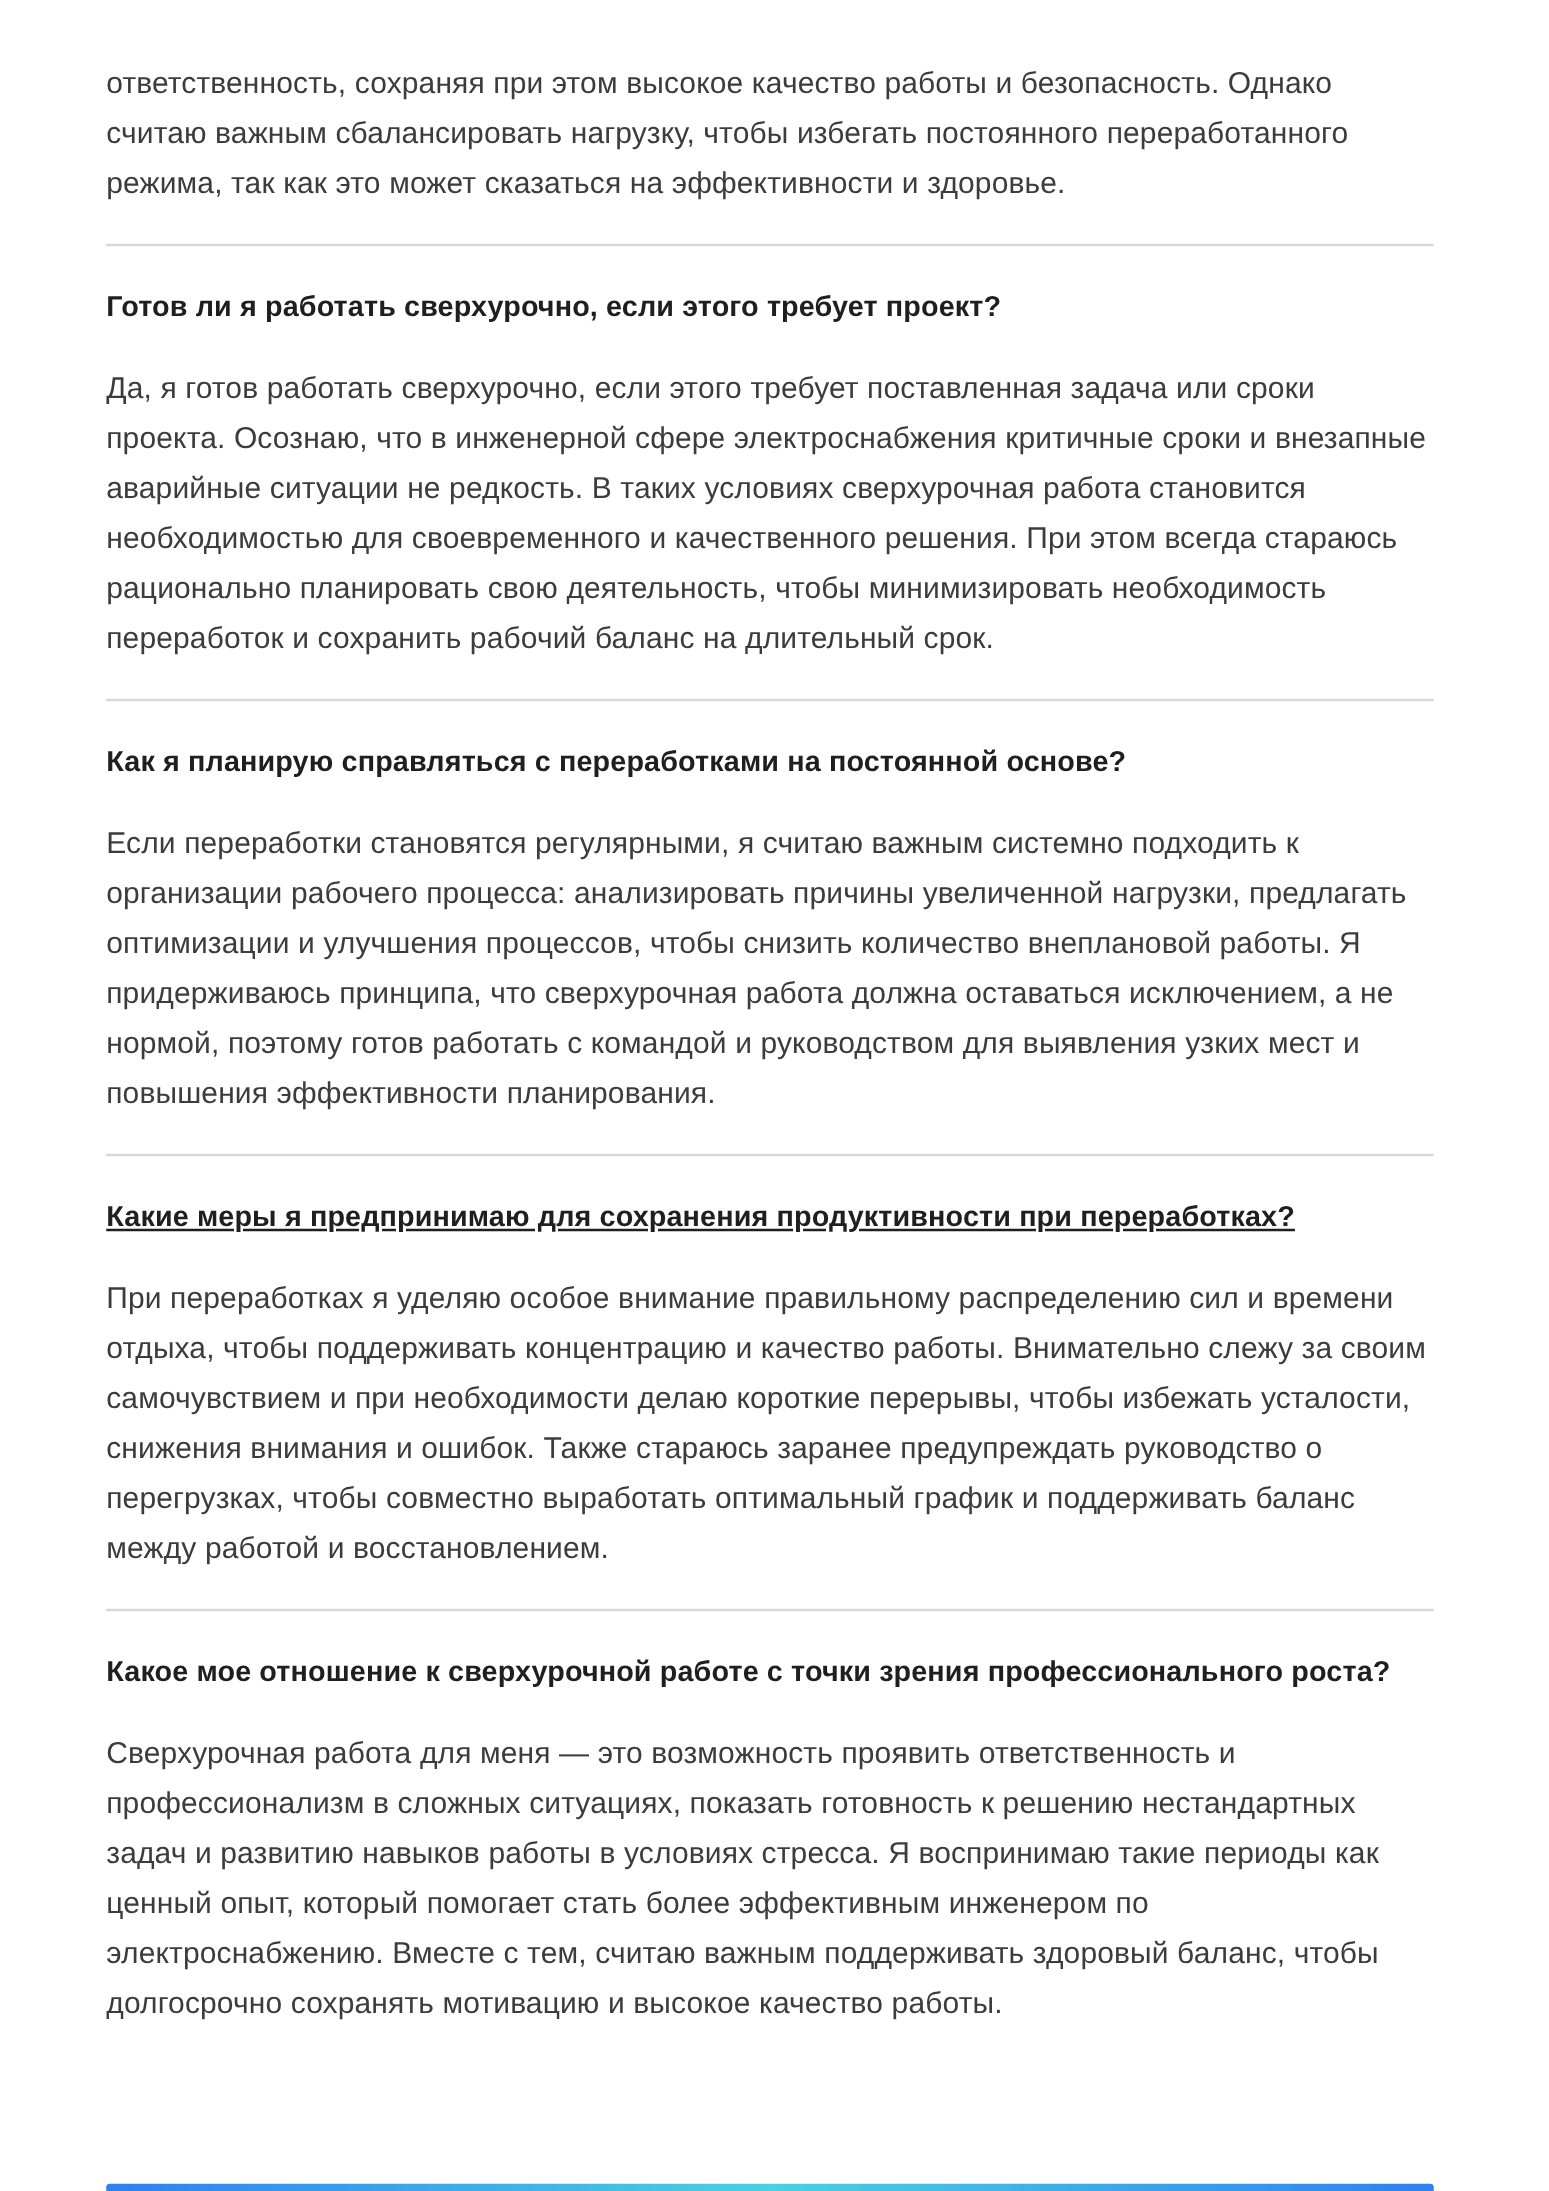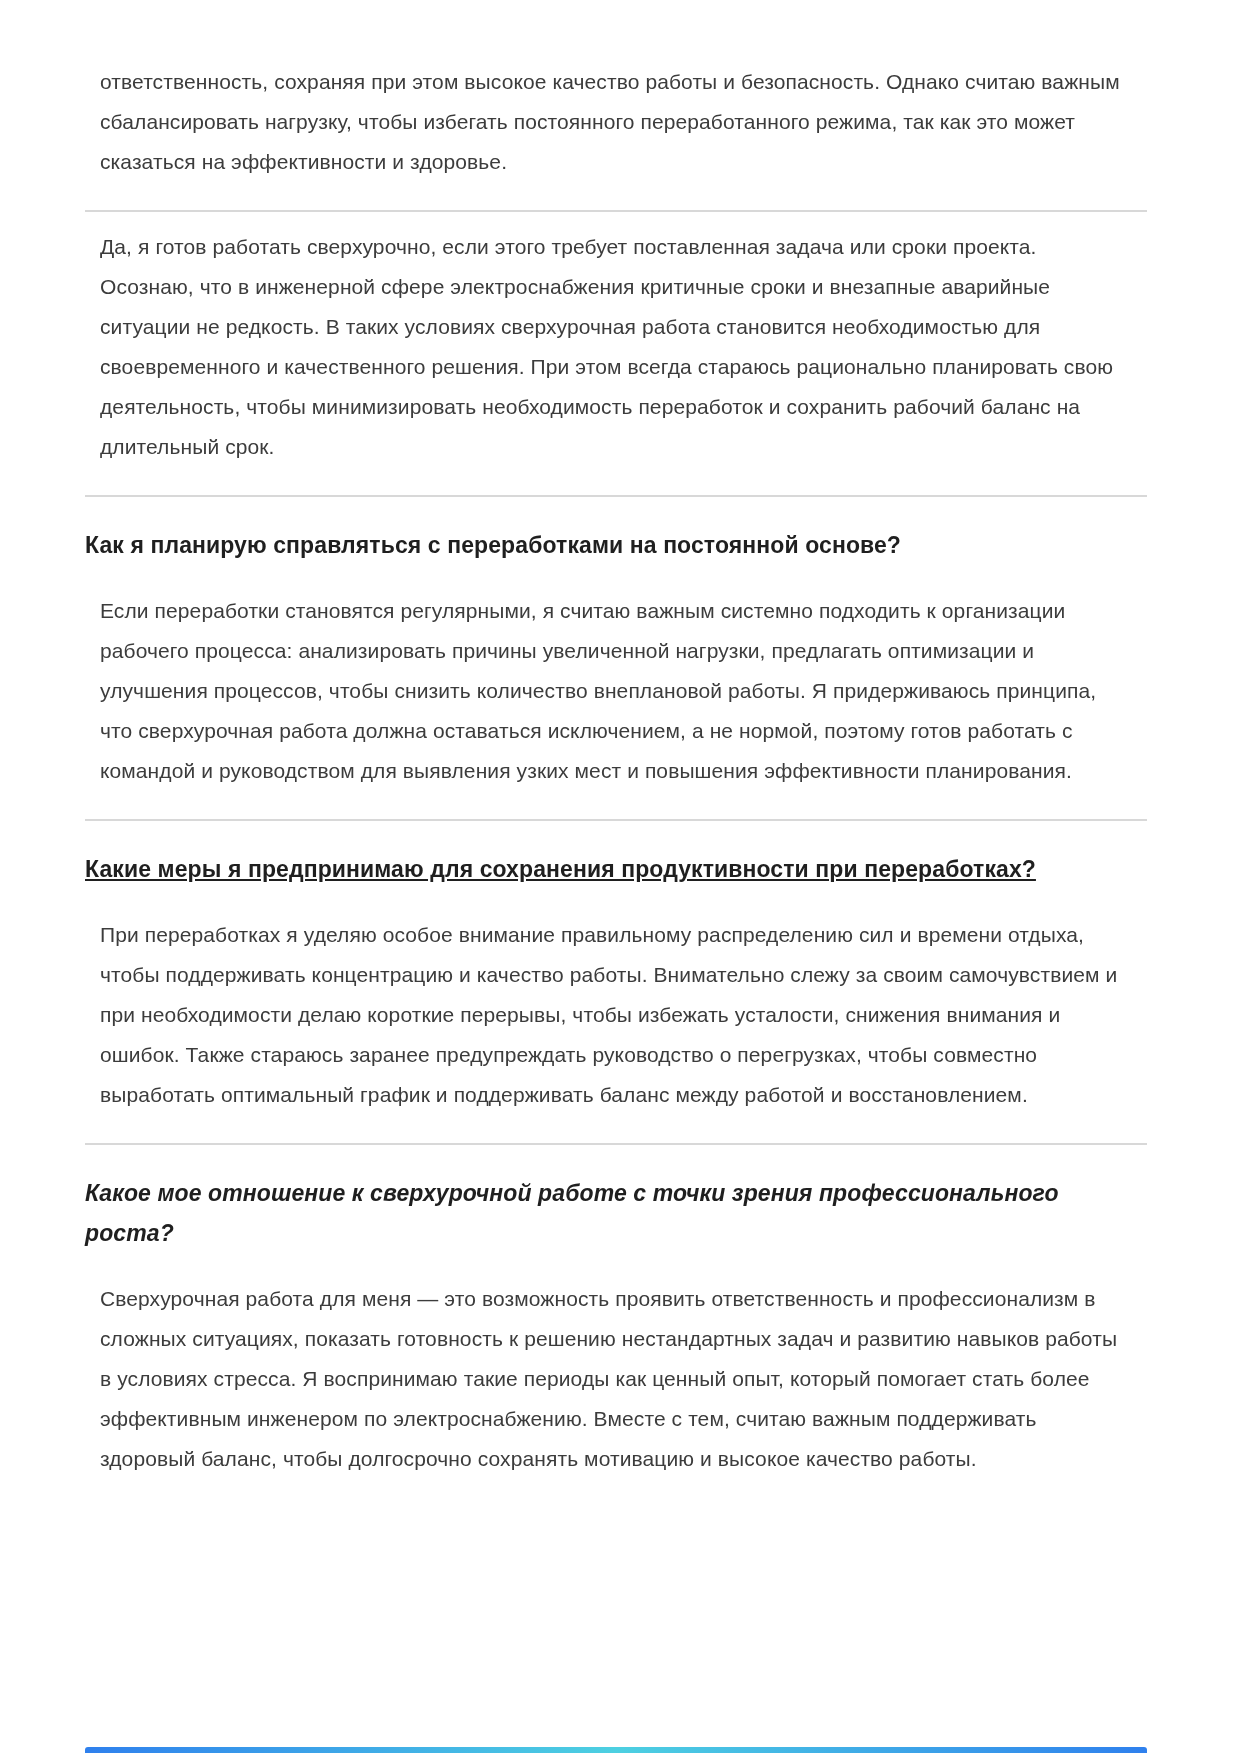--- a/index.html
+++ b/index.html
@@ -16,25 +16,25 @@
   }
   .content {
     position: absolute;
     left: 85px;
     top: 0;
     width: 1062px;
     padding-top: 47px;
     box-sizing: border-box;
   }
   p.answer, p.intro {
-    font-size: 21px;
+    font-size: 24px;
     line-height: 40px;
     font-weight: 400;
     color: #3c3c3c;
-    margin: 15px;
+    margin: 0;
     letter-spacing: 0.1px;
   }
   hr.divider {
     border: 0;
     border-top: 2px solid #d8d8d8;
     height: 0;
     margin: 28px 0 0 0;
     width: 100%;
   }
   h2.question {
@@ -56,36 +56,37 @@
 </style>
 </head>
 <body style="background: rgb(255, 255, 255);">
 
 <main class="content">
 
   <p class="intro" style="color: rgb(60, 60, 60);">ответственность, сохраняя при этом высокое качество работы и безопасность. Однако считаю важным сбалансировать нагрузку, чтобы избегать постоянного переработанного режима, так как это может сказаться на эффективности и здоровье.</p>
 
   <section>
     <hr class="divider" style="border-top-color: rgb(216, 216, 216);">
+    <h2 class="question" style="color: rgb(31, 31, 31);">Готов ли я работать сверхурочно, если этого требует проект?</h2>
     <p class="answer" style="color: rgb(60, 60, 60);">Да, я готов работать сверхурочно, если этого требует поставленная задача или сроки проекта. Осознаю, что в инженерной сфере электроснабжения критичные сроки и внезапные аварийные ситуации не редкость. В таких условиях сверхурочная работа становится необходимостью для своевременного и качественного решения. При этом всегда стараюсь рационально планировать свою деятельность, чтобы минимизировать необходимость переработок и сохранить рабочий баланс на длительный срок.</p>
   </section>
 
   <section>
     <hr class="divider" style="border-top-color: rgb(216, 216, 216);">
     <h2 class="question" style="color: rgb(31, 31, 31);">Как я планирую справляться с переработками на постоянной основе?</h2>
     <p class="answer" style="color: rgb(60, 60, 60);">Если переработки становятся регулярными, я считаю важным системно подходить к организации рабочего процесса: анализировать причины увеличенной нагрузки, предлагать оптимизации и улучшения процессов, чтобы снизить количество внеплановой работы. Я придерживаюсь принципа, что сверхурочная работа должна оставаться исключением, а не нормой, поэтому готов работать с командой и руководством для выявления узких мест и повышения эффективности планирования.</p>
   </section>
 
   <section>
     <hr class="divider" style="border-top-color: rgb(216, 216, 216);">
     <h2 class="question" style="color: rgb(31, 31, 31); text-decoration: underline;">Какие меры я предпринимаю для сохранения продуктивности при переработках?</h2>
     <p class="answer" style="color: rgb(60, 60, 60);">При переработках я уделяю особое внимание правильному распределению сил и времени отдыха, чтобы поддерживать концентрацию и качество работы. Внимательно слежу за своим самочувствием и при необходимости делаю короткие перерывы, чтобы избежать усталости, снижения внимания и ошибок. Также стараюсь заранее предупреждать руководство о перегрузках, чтобы совместно выработать оптимальный график и поддерживать баланс между работой и восстановлением.</p>
   </section>
 
   <section>
     <hr class="divider" style="border-top-color: rgb(216, 216, 216);">
-    <h2 class="question" style="color: rgb(31, 31, 31); font-style: italic;">Какое мое отношение к сверхурочной работе с точки зрения профессионального роста?</h2>
+    <h2 class="question" style="color: rgb(31, 31, 31);">Какое мое отношение к сверхурочной работе с точки зрения профессионального роста?</h2>
     <p class="answer" style="color: rgb(60, 60, 60);">Сверхурочная работа для меня — это возможность проявить ответственность и профессионализм в сложных ситуациях, показать готовность к решению нестандартных задач и развитию навыков работы в условиях стресса. Я воспринимаю такие периоды как ценный опыт, который помогает стать более эффективным инженером по электроснабжению. Вместе с тем, считаю важным поддерживать здоровый баланс, чтобы долгосрочно сохранять мотивацию и высокое качество работы.</p>
   </section>
 
 </main>
 
 <div class="accent-bar" style="background: linear-gradient(90deg, rgb(47, 128, 237) 0%, rgb(77, 208, 225) 50%, rgb(47, 128, 237) 100%);"></div>
 
 </body></html>

